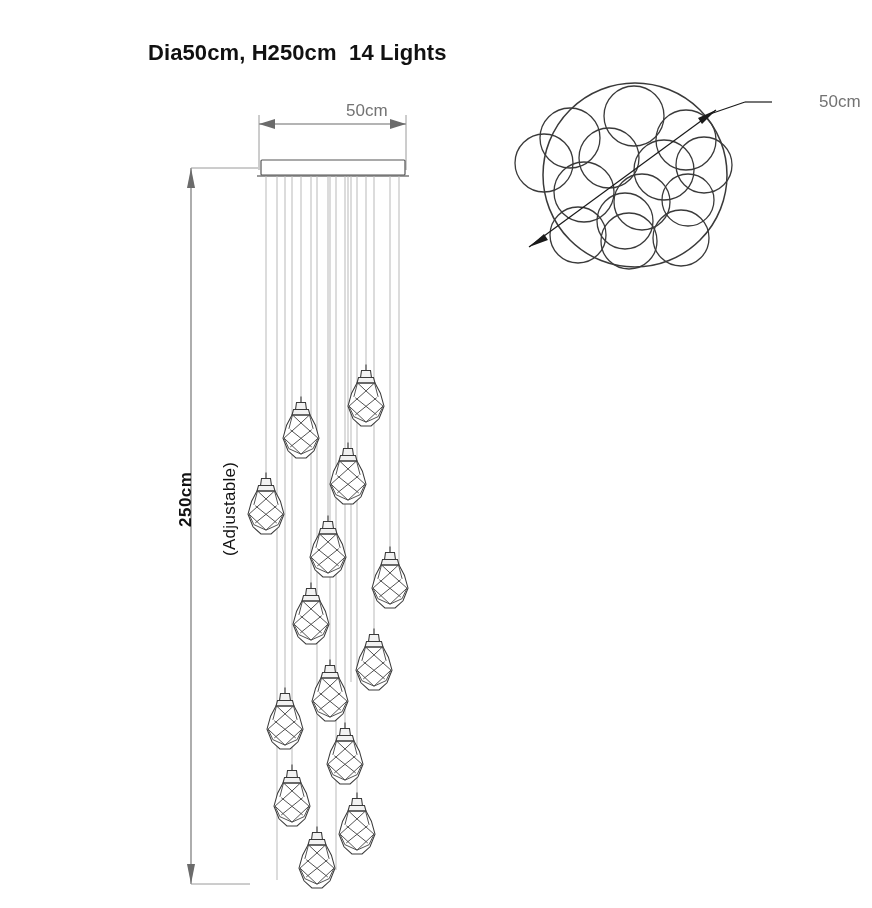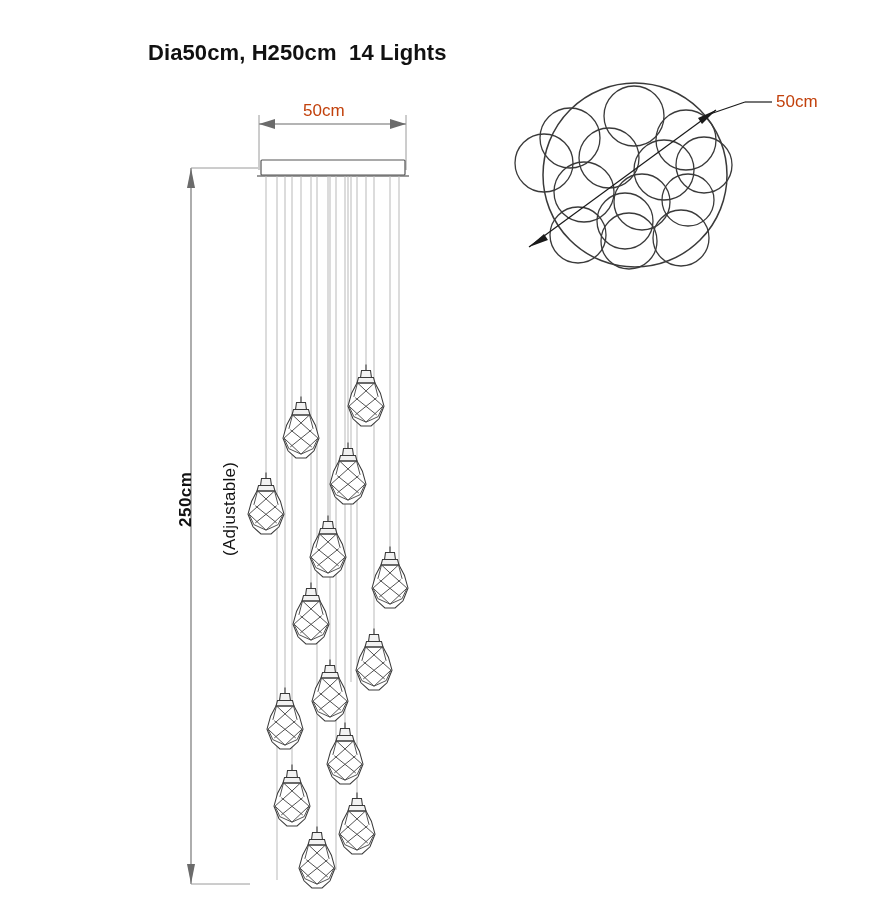--- a/index.html
+++ b/index.html
@@ -30,22 +30,23 @@
     font-size: 22px;
     font-weight: bold;
     letter-spacing: 0.1px;
     color: #111111;
     white-space: pre;
   }
   .dim-label {
     position: absolute;
     font-size: 17px;
     font-weight: normal;
-    color: #c2410c;
+    color: #737373;
     white-space: pre;
+    margin-left: 43px;
   }
   #label-width-top {
     left: 303px;
     top: 101px;
   }
   #label-dia-plan {
     left: 776px;
     top: 92px;
   }
   .vlabel {

